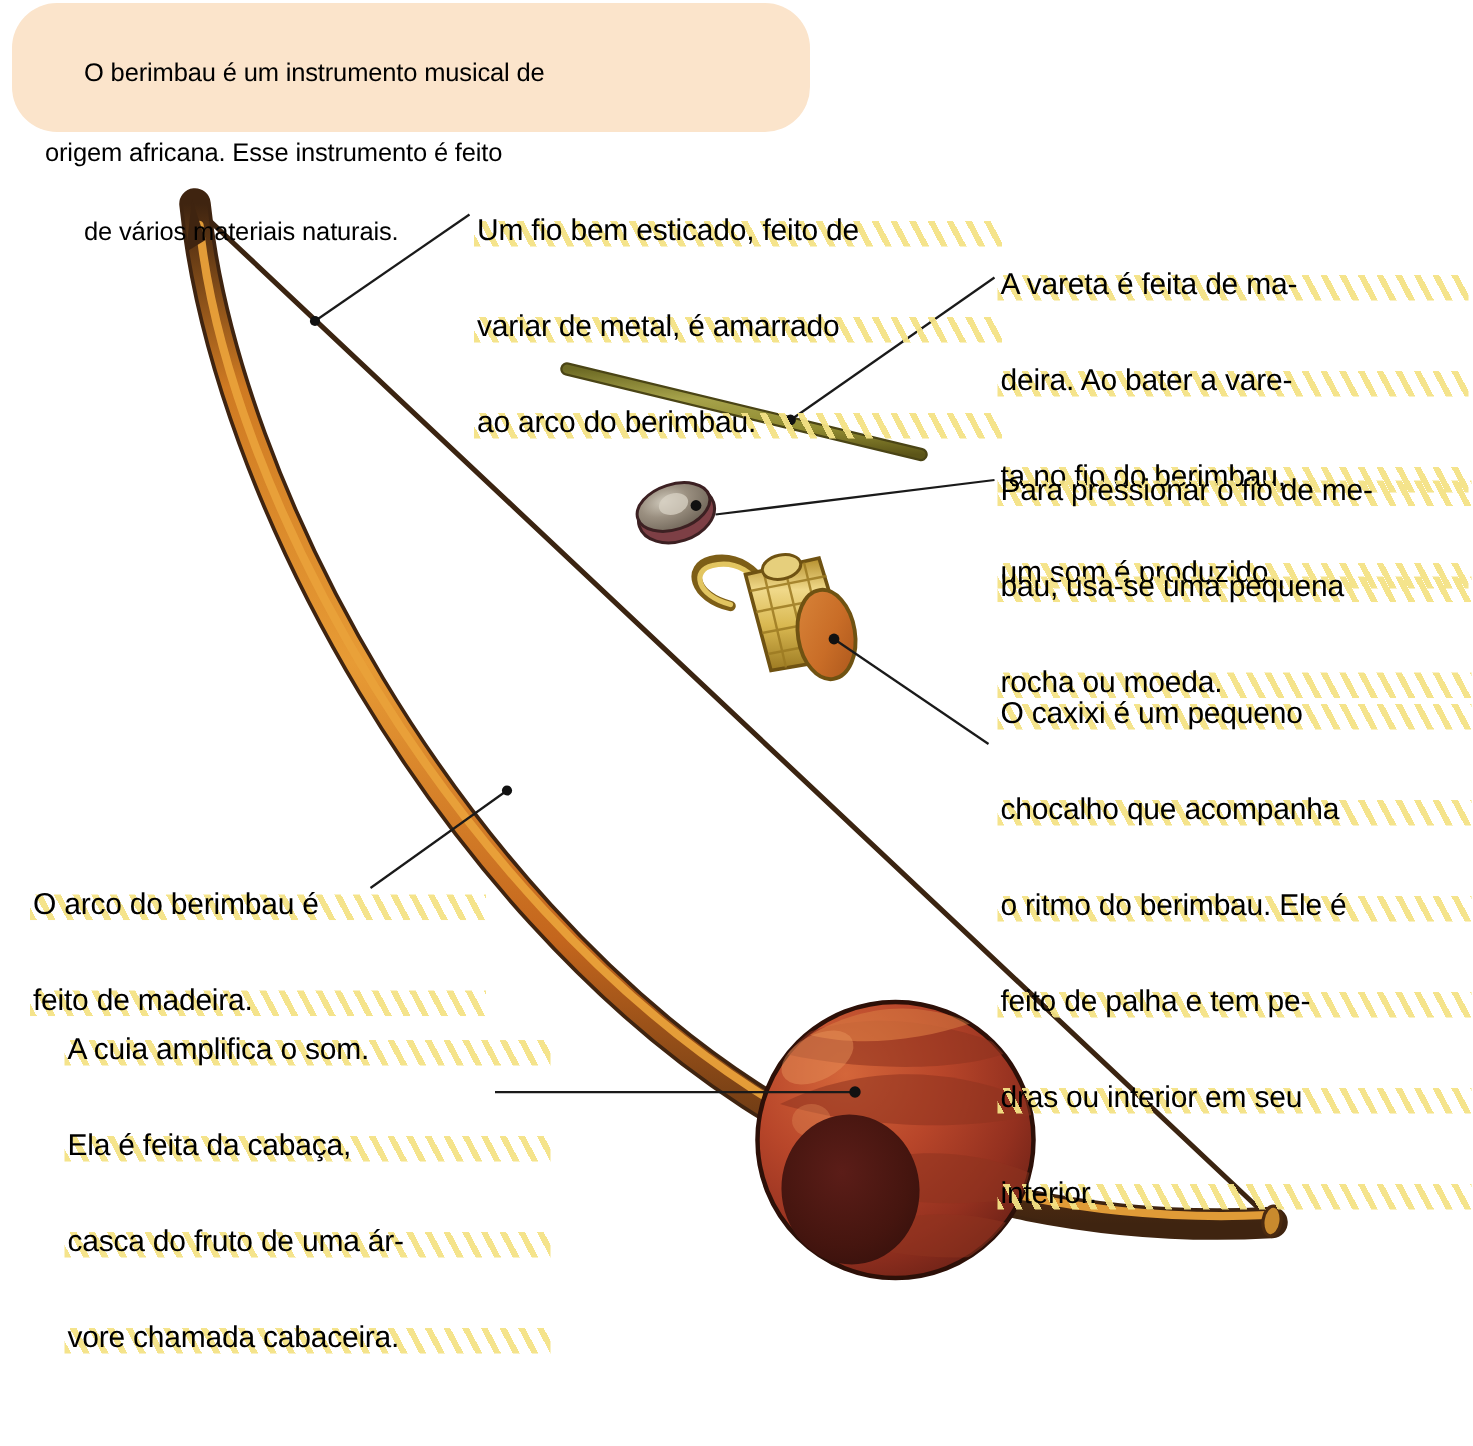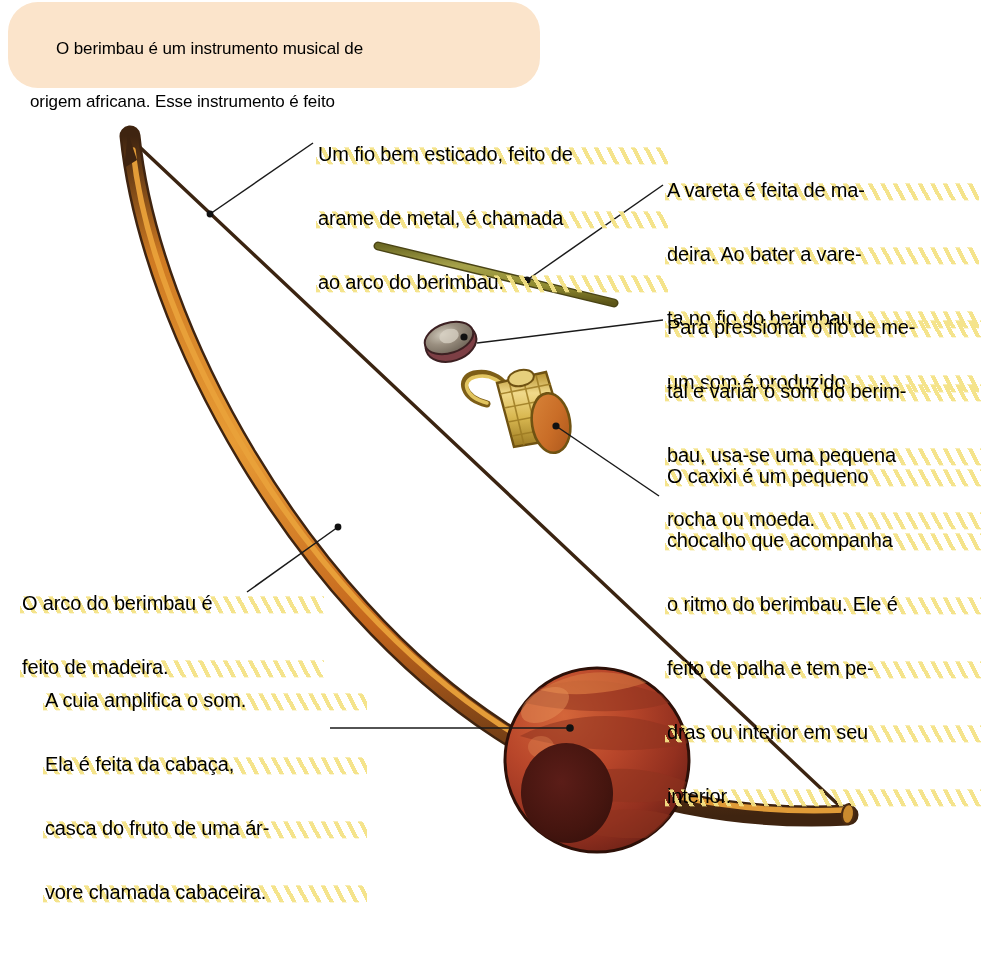--- a/index.html
+++ b/index.html
@@ -244,39 +244,39 @@
       <circle cx="556" cy="426" r="3.6"></circle>
       <circle cx="338" cy="527" r="3.4"></circle>
       <circle cx="570" cy="728" r="3.8"></circle>
     </g>
   </svg>
 
   <div class="intro-box">
     <div class="intro-text">
       <span class="ln indent">O berimbau é um instrumento musical de</span>
       <span class="ln">origem africana.  Esse instrumento é feito</span>
+      <span class="ln indent">de vários materiais naturais.</span>
     </div>
   </div>
 
   <div class="note note-wire">
     <span class="ln">Um fio bem esticado, feito de</span>
-    <span class="ln">arame de metal, é chamada</span>
+    <span class="ln">variar de metal, é amarrado</span>
     <span class="ln">ao arco do berimbau.</span>
   </div>
 
   <div class="note note-vareta">
     <span class="ln">A vareta é feita de ma-</span>
     <span class="ln">deira. Ao bater a vare-</span>
     <span class="ln">ta no fio do berimbau,</span>
     <span class="ln">um som é produzido.</span>
   </div>
 
   <div class="note note-rocha">
     <span class="ln">Para pressionar o fio de me-</span>
-    <span class="ln">tal e variar o som do berim-</span>
     <span class="ln">bau, usa-se uma pequena</span>
     <span class="ln">rocha ou moeda.</span>
   </div>
 
   <div class="note note-caxixi">
     <span class="ln">O caxixi é um pequeno</span>
     <span class="ln">chocalho que acompanha</span>
     <span class="ln">o ritmo do berimbau.  Ele é</span>
     <span class="ln">feito de palha e tem pe-</span>
     <span class="ln">dras ou interior  em seu</span>

